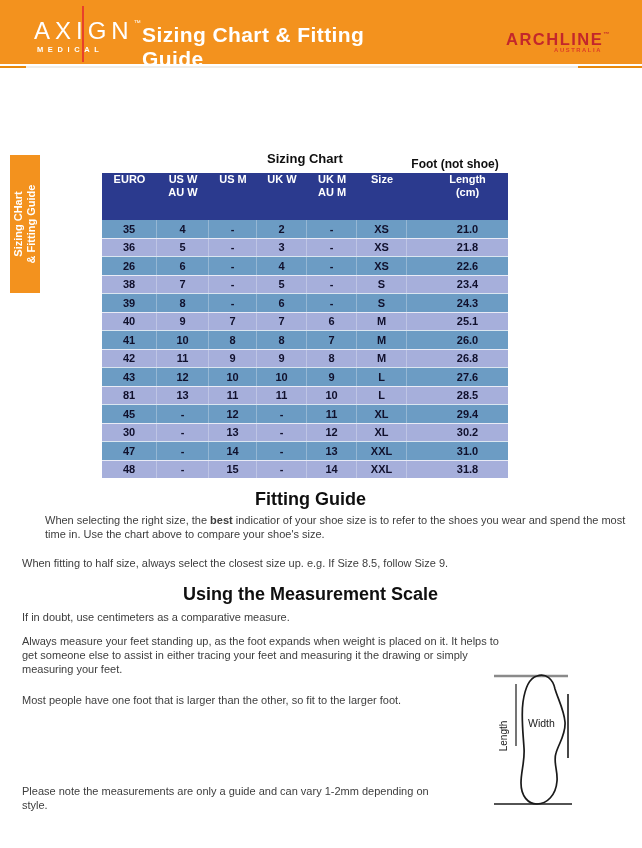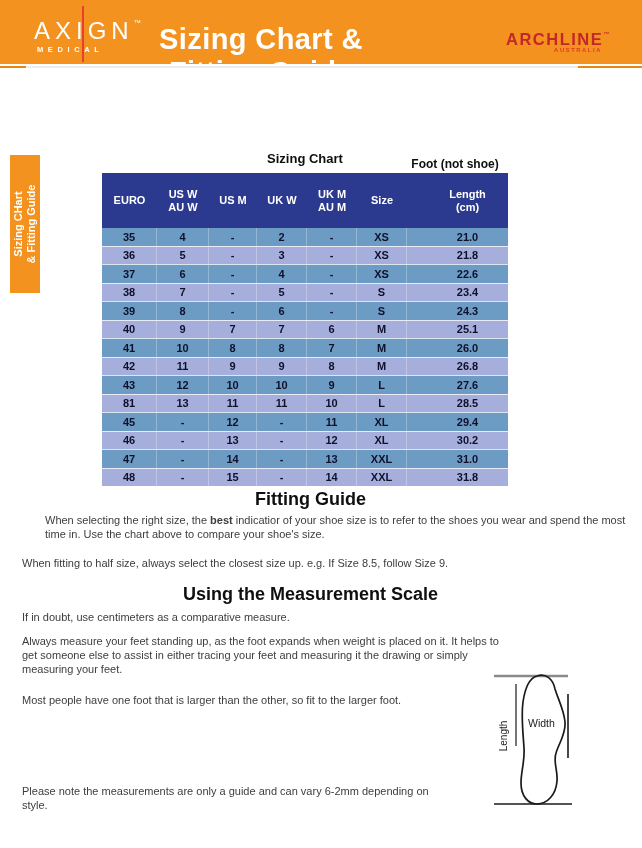--- a/index.html
+++ b/index.html
@@ -6,43 +6,43 @@
   .page{position:relative;width:642px;height:848px;background:#ffffff;overflow:hidden;
         font-family:"Liberation Sans",sans-serif;}
 
   
   .header-bar{position:absolute;left:0;top:0;width:642px;height:64px;background:var(--accent,#F3921E);}
   .brand{position:absolute;left:34px;top:9px;color:#fff;}
   .brand-name{font-size:24px;letter-spacing:5px;font-weight:500;line-height:27px;}
   .brand-tm{font-size:7px;vertical-align:14px;letter-spacing:0;}
   .brand-sub{font-size:7.5px;letter-spacing:4.6px;font-weight:bold;margin-top:1px;padding-left:3px;}
   .red-line{position:absolute;left:82px;top:6px;width:2px;height:56px;background:#E8402B;}
-  .page-title{position:absolute;left:142px;top:23px;width:238px;text-align:center;color:#fff;
-              font-size:29px;font-weight:bold;letter-spacing:.4px;}
+  .page-title{position:absolute;left:142px;top:23px;width:238px;color:#fff;
+              font-size:21px;font-weight:bold;letter-spacing:.4px;}
   .partner{position:absolute;left:506px;top:26px;width:100px;color:var(--red,#C3272B);}
   .partner-name{font-size:16.5px;font-weight:bold;letter-spacing:1.5px;line-height:17px;}
   .partner-tm{font-size:6px;vertical-align:9px;}
   .partner-sub{font-size:5.8px;color:#DD3B27;letter-spacing:1.6px;text-align:right;padding-right:4px;margin-top:-1px;font-weight:bold;}
   .header-underline{position:absolute;left:0;top:66px;width:642px;height:2px;
       background:linear-gradient(to right,#E8890C 0,#E8890C 26px,#EFEDE9 26px,#EFEDE9 578px,#E8890C 578px,#E8890C 642px);}
 
   
   .side-tab{position:absolute;left:10px;top:155px;width:30px;height:138px;background:var(--accent,#F3921E);
             display:flex;align-items:center;justify-content:center;}
   .side-tab-text{transform:rotate(-90deg);white-space:nowrap;color:#fff;font-weight:bold;
                  font-size:11px;line-height:13px;text-align:center;}
 
   
   .section-title{position:absolute;left:102px;top:151px;width:406px;text-align:center;
                  font-size:13px;font-weight:bold;color:#0f0f0f;}
   .foot-note{position:absolute;left:395px;top:157px;width:120px;text-align:center;
              font-size:12px;font-weight:bold;color:#0f0f0f;}
   .table{position:absolute;left:102px;top:173px;width:406px;}
-  .thead{display:flex;height:55px;background:var(--navy,#2B3A8E);color:#fff;
-         font-weight:bold;font-size:11px;align-items:center;}
+  .thead{display:flex;height:47px;background:var(--navy,#2B3A8E);color:#fff;
+         font-weight:bold;font-size:11px;align-items:flex-start;}
   .th{text-align:center;line-height:13px;box-sizing:border-box;}
   .tbody{display:flex;flex-direction:column;height:258px;font-size:11px;font-weight:600;color:#10102c;}
   .tr{display:flex;flex:1;box-sizing:border-box;}
   .tr.dark{background:var(--rowdark,#6C9CC4);}
   .tr.light{background:var(--rowlight,#A6AFDB);}
   .tr + .tr{border-top:1px solid rgba(255,255,255,.75);}
   .td{box-sizing:border-box;height:100%;display:flex;align-items:center;justify-content:center;}
   .td:not(:last-child){border-right:1px solid rgba(255,255,255,.28);}
   .c0{width:55px;} .c1{width:52px;} .c2{width:48px;} .c3{width:50px;}
   .c4{width:50px;} .c5{width:50px;} .c6{width:101px;padding-left:20px;}
@@ -132,21 +132,21 @@
         <div class="tr light">
           <div class="td c0">36</div>
           <div class="td c1">5</div>
           <div class="td c2">-</div>
           <div class="td c3">3</div>
           <div class="td c4">-</div>
           <div class="td c5">XS</div>
           <div class="td c6">21.8</div>
         </div>
         <div class="tr dark">
-          <div class="td c0">37</div>
+          <div class="td c0">26</div>
           <div class="td c1">6</div>
           <div class="td c2">-</div>
           <div class="td c3">4</div>
           <div class="td c4">-</div>
           <div class="td c5">XS</div>
           <div class="td c6">22.6</div>
         </div>
         <div class="tr light">
           <div class="td c0">38</div>
           <div class="td c1">7</div>
@@ -213,21 +213,21 @@
         <div class="tr dark">
           <div class="td c0">45</div>
           <div class="td c1">-</div>
           <div class="td c2">12</div>
           <div class="td c3">-</div>
           <div class="td c4">11</div>
           <div class="td c5">XL</div>
           <div class="td c6">29.4</div>
         </div>
         <div class="tr light">
-          <div class="td c0">46</div>
+          <div class="td c0">30</div>
           <div class="td c1">-</div>
           <div class="td c2">13</div>
           <div class="td c3">-</div>
           <div class="td c4">12</div>
           <div class="td c5">XL</div>
           <div class="td c6">30.2</div>
         </div>
         <div class="tr dark">
           <div class="td c0">47</div>
           <div class="td c1">-</div>
@@ -250,21 +250,21 @@
   </div>
 
   <div class="h2" id="fg-heading">Fitting Guide</div>
   <div class="para" id="p1"><span>When selecting the right size, the </span><b>best</b><span> indicatior of your shoe size is to refer to the shoes you wear and spend the most time in. Use the chart above to compare your shoe's size.</span></div>
   <div class="para" id="p2">When fitting to half size, always select the closest size up. e.g. If Size 8.5, follow Size 9.</div>
 
   <div class="h2" id="ms-heading">Using the Measurement Scale</div>
   <div class="para" id="p3">If in doubt, use centimeters as a comparative measure.</div>
   <div class="para" id="p4">Always measure your feet standing up, as the foot expands when weight is placed on it. It helps to get someone else to assist in either tracing your feet and measuring it the drawing or simply measuring your feet.</div>
   <div class="para" id="p5">Most people have one foot that is larger than the other, so fit to the larger foot.</div>
-  <div class="para" id="p7">Please note the measurements are only a guide and can vary 6-2mm depending on style.</div>
+  <div class="para" id="p7">Please note the measurements are only a guide and can vary 1-2mm depending on style.</div>
 
   <div class="diagram">
     <svg width="152" height="150" viewBox="0 0 152 150">
       <line x1="4" y1="12" x2="78" y2="12" stroke="#8a8a8a" stroke-width="2.4"></line>
       <line x1="4" y1="140" x2="82" y2="140" stroke="#1a1a1a" stroke-width="1.6"></line>
       <path d="M47 12 C 56 9, 63 15, 65 25 C 68 35, 74 46, 75 58 C 76 70, 69 79, 66 89 C 63 98, 68 107, 67 117 C 66 131, 57 140, 47 140 C 38 140, 31 132, 31 119 C 31 107, 35 97, 34 84 C 33 68, 31 52, 33 38 C 35 24, 40 14, 47 12 Z" fill="none" stroke="#1a1a1a" stroke-width="1.7"></path>
       <line x1="26" y1="20" x2="26" y2="82" stroke="#1a1a1a" stroke-width="1.2"></line>
       <line x1="78" y1="30" x2="78" y2="94" stroke="#1a1a1a" stroke-width="1.6"></line>
       <text x="14" y="75" text-anchor="middle" transform="rotate(-90 14 72)" font-size="10" fill="#1a1a1a" font-family="Liberation Sans, sans-serif">Length</text>
       <text x="38" y="63" font-size="10.5" fill="#1a1a1a" font-family="Liberation Sans, sans-serif">Width</text>

